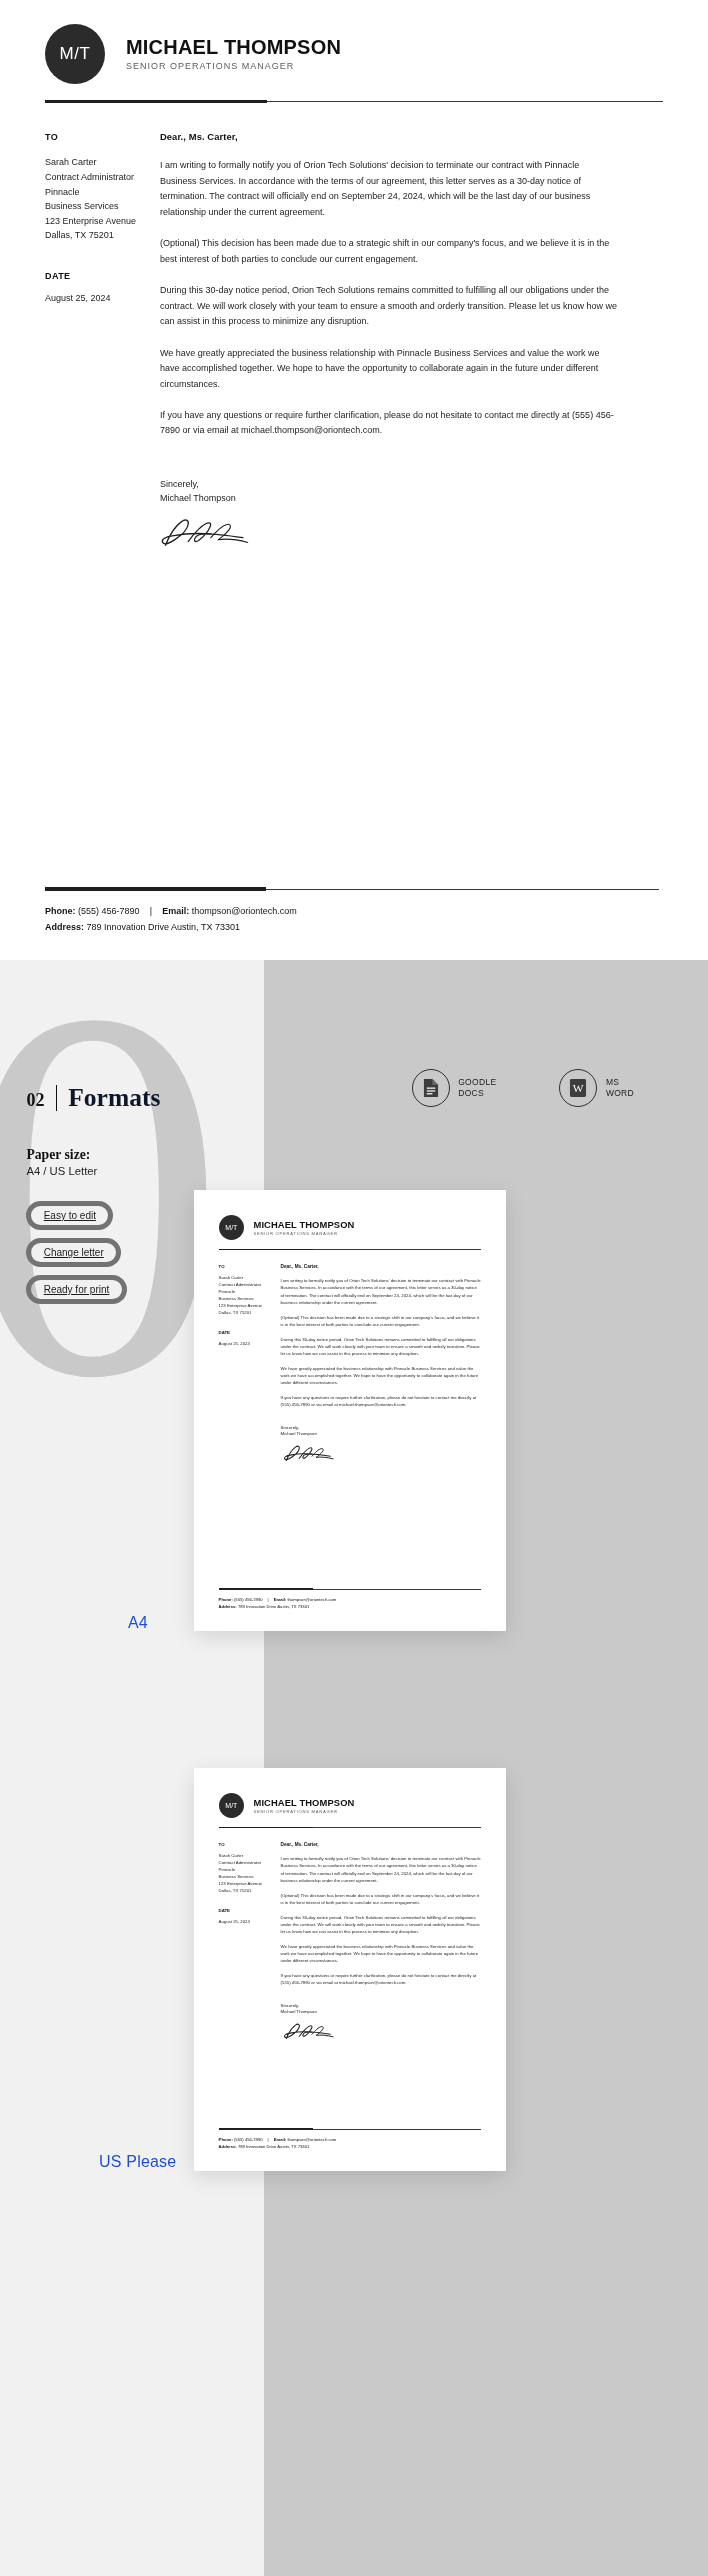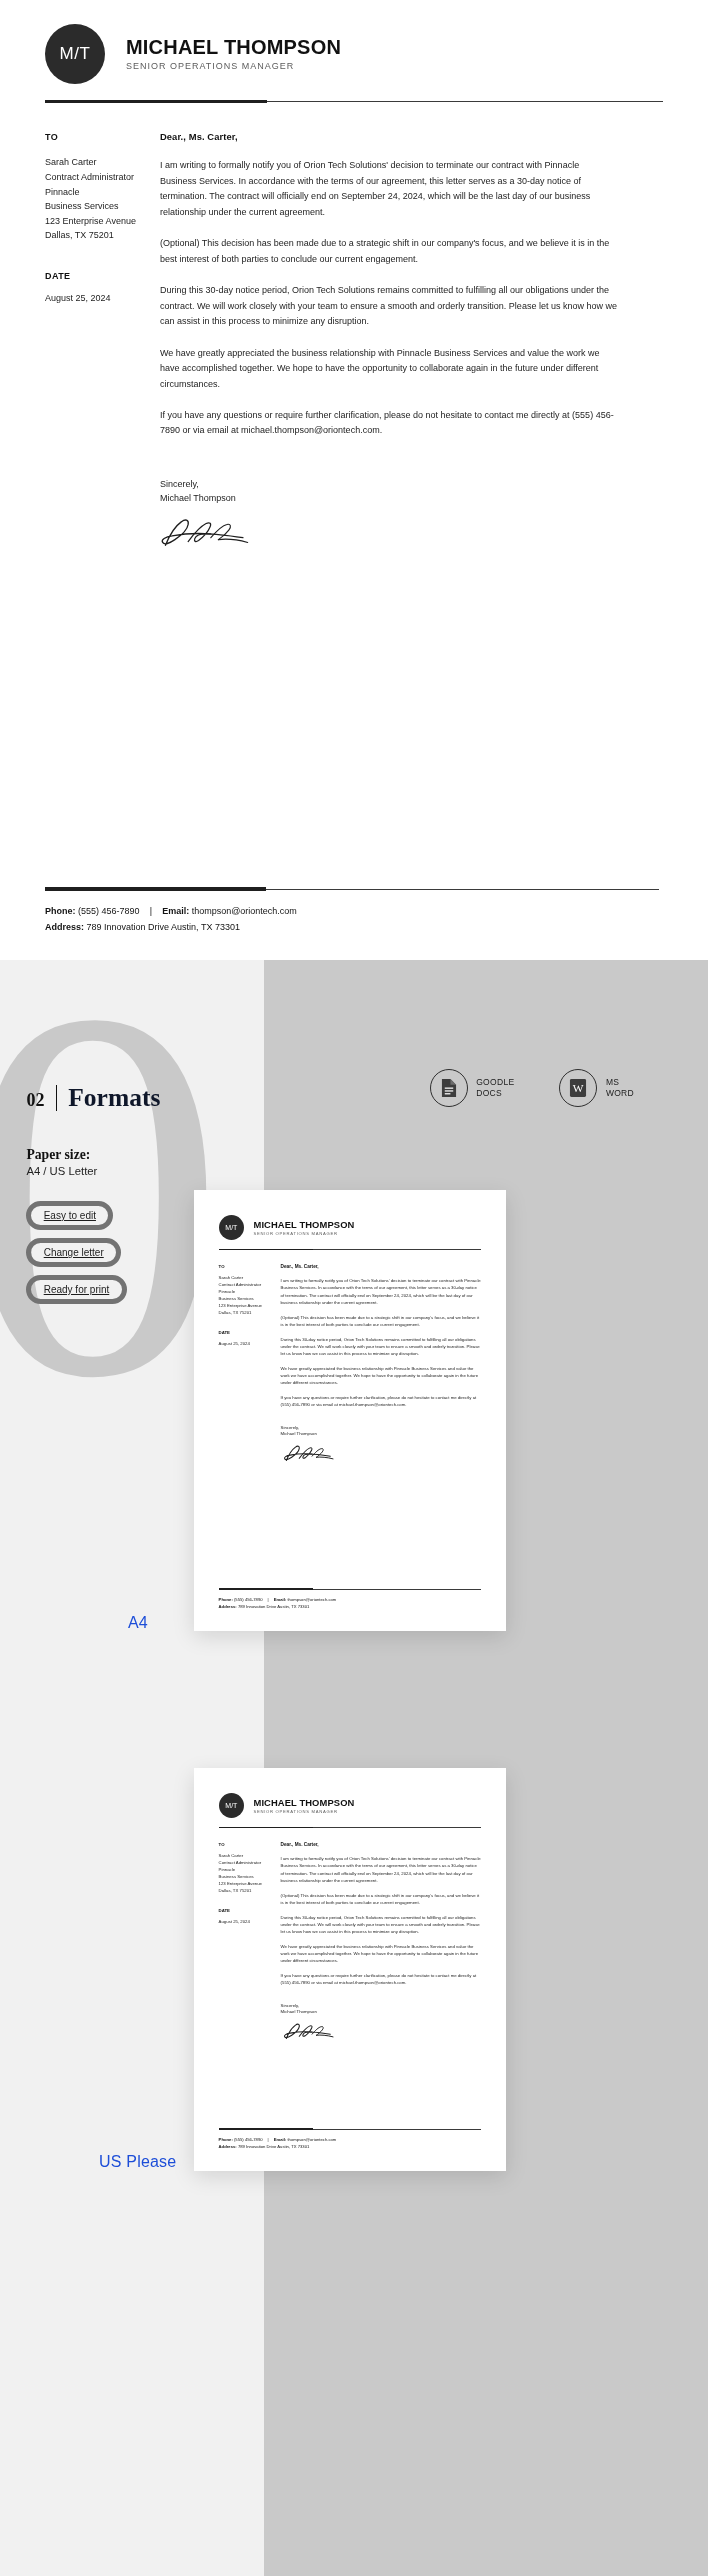--- a/index.html
+++ b/index.html
@@ -101,21 +101,21 @@
   }
   .paper-size-value { font-size: 11.3px; color: #232323; margin-top: 1.9px; }
 
   .pill-list { position: absolute; left: 26.4px; top: 241px; display: flex; flex-direction: column; gap: 8.5px; }
   .pill {
     border: 5px solid #737373; border-radius: 19px;
     padding: 3.8px 12.3px; font-size: 10px; color: #1c1c1c;
     background: transparent; display: inline-block; width: fit-content; text-decoration: underline;
   }
 
-  .badges { position: absolute; right: 74px; top: 109px; display: flex; gap: 45px; }
+  .badges { position: absolute; right: 74px; top: 109px; display: flex; gap: 63px; }
   .badge { display: flex; align-items: center; gap: 8.5px; }
   .badge-circle {
     width: 38px; height: 38px; border-radius: 50%;
     border: 1px solid #2f2f2f;
     display: flex; align-items: center; justify-content: center;
     flex: 0 0 auto;
   }
   .badge-text { font-size: 8.5px; line-height: 1.32; color: #1c1c1c; letter-spacing: 0.3px; }
 
   

